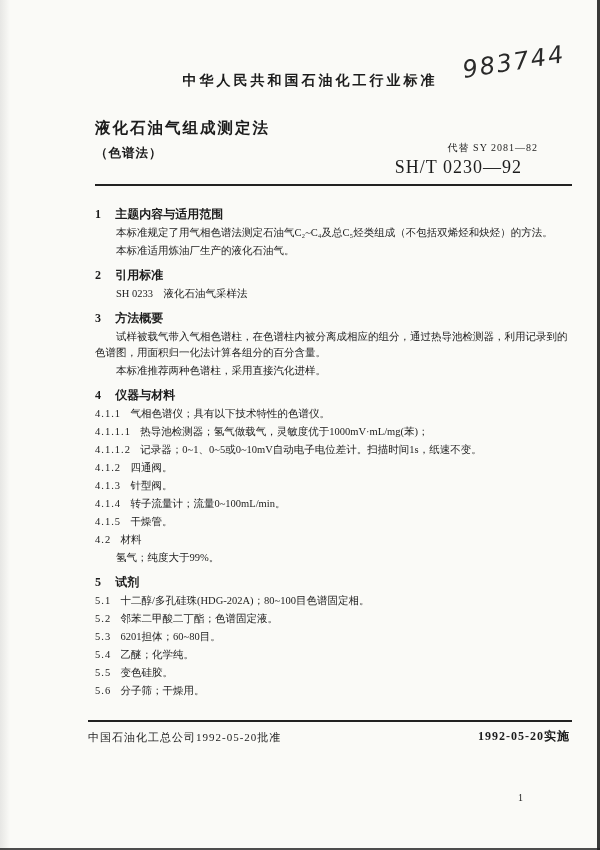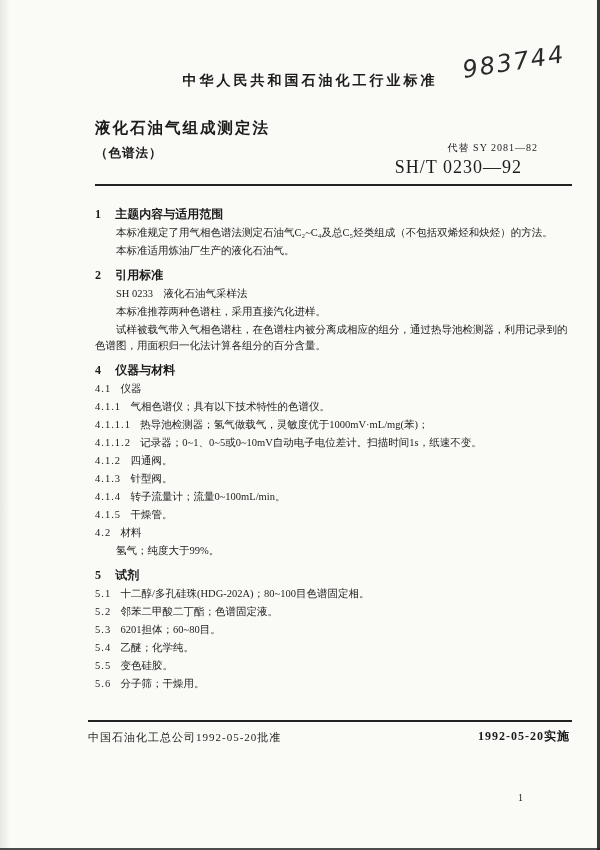--- a/index.html
+++ b/index.html
@@ -68,24 +68,24 @@
   <div class="replaces">代替 SY 2081—82</div>
 
   <div class="header-rule"></div>
 
   <div class="doc-body">
       <div class="line heading"><span class="num">1</span><span>主题内容与适用范围</span></div>
       <div class="line para"><span>本标准规定了用气相色谱法测定石油气C₂~C₄及总C₅烃类组成（不包括双烯烃和炔烃）的方法。</span></div>
       <div class="line para"><span>本标准适用炼油厂生产的液化石油气。</span></div>
       <div class="line heading"><span class="num">2</span><span>引用标准</span></div>
       <div class="line para"><span>SH 0233　液化石油气采样法</span></div>
+      <div class="line heading"><span class="num">3</span><span>方法概要</span></div>
+      <div class="line para"><span>试样被载气带入气相色谱柱，在色谱柱内被分离成相应的组分，通过热导池检测器，利用记录到的色谱图，用面积归一化法计算各组分的百分含量。</span></div>
       <div class="line para"><span>本标准推荐两种色谱柱，采用直接汽化进样。</span></div>
-      <div class="line para"><span>试样被载气带入气相色谱柱，在色谱柱内被分离成相应的组分，通过热导池检测器，利用记录到的色谱图，用面积归一化法计算各组分的百分含量。</span></div>
       <div class="line heading"><span class="num">4</span><span>仪器与材料</span></div>
-      <div class="line clause"><span class="num">4.1</span><span>仪器</span></div>
       <div class="line clause"><span class="num">4.1.1</span><span>气相色谱仪；具有以下技术特性的色谱仪。</span></div>
       <div class="line clause"><span class="num">4.1.1.1</span><span>热导池检测器；氢气做载气，灵敏度优于1000mV·mL/mg(苯)；</span></div>
       <div class="line clause"><span class="num">4.1.1.2</span><span>记录器；0~1、0~5或0~10mV自动电子电位差计。扫描时间1s，纸速不变。</span></div>
       <div class="line clause"><span class="num">4.1.2</span><span>四通阀。</span></div>
       <div class="line clause"><span class="num">4.1.3</span><span>针型阀。</span></div>
       <div class="line clause"><span class="num">4.1.4</span><span>转子流量计；流量0~100mL/min。</span></div>
       <div class="line clause"><span class="num">4.1.5</span><span>干燥管。</span></div>
       <div class="line clause"><span class="num">4.2</span><span>材料</span></div>
       <div class="line para"><span>氢气；纯度大于99%。</span></div>
       <div class="line heading"><span class="num">5</span><span>试剂</span></div>

